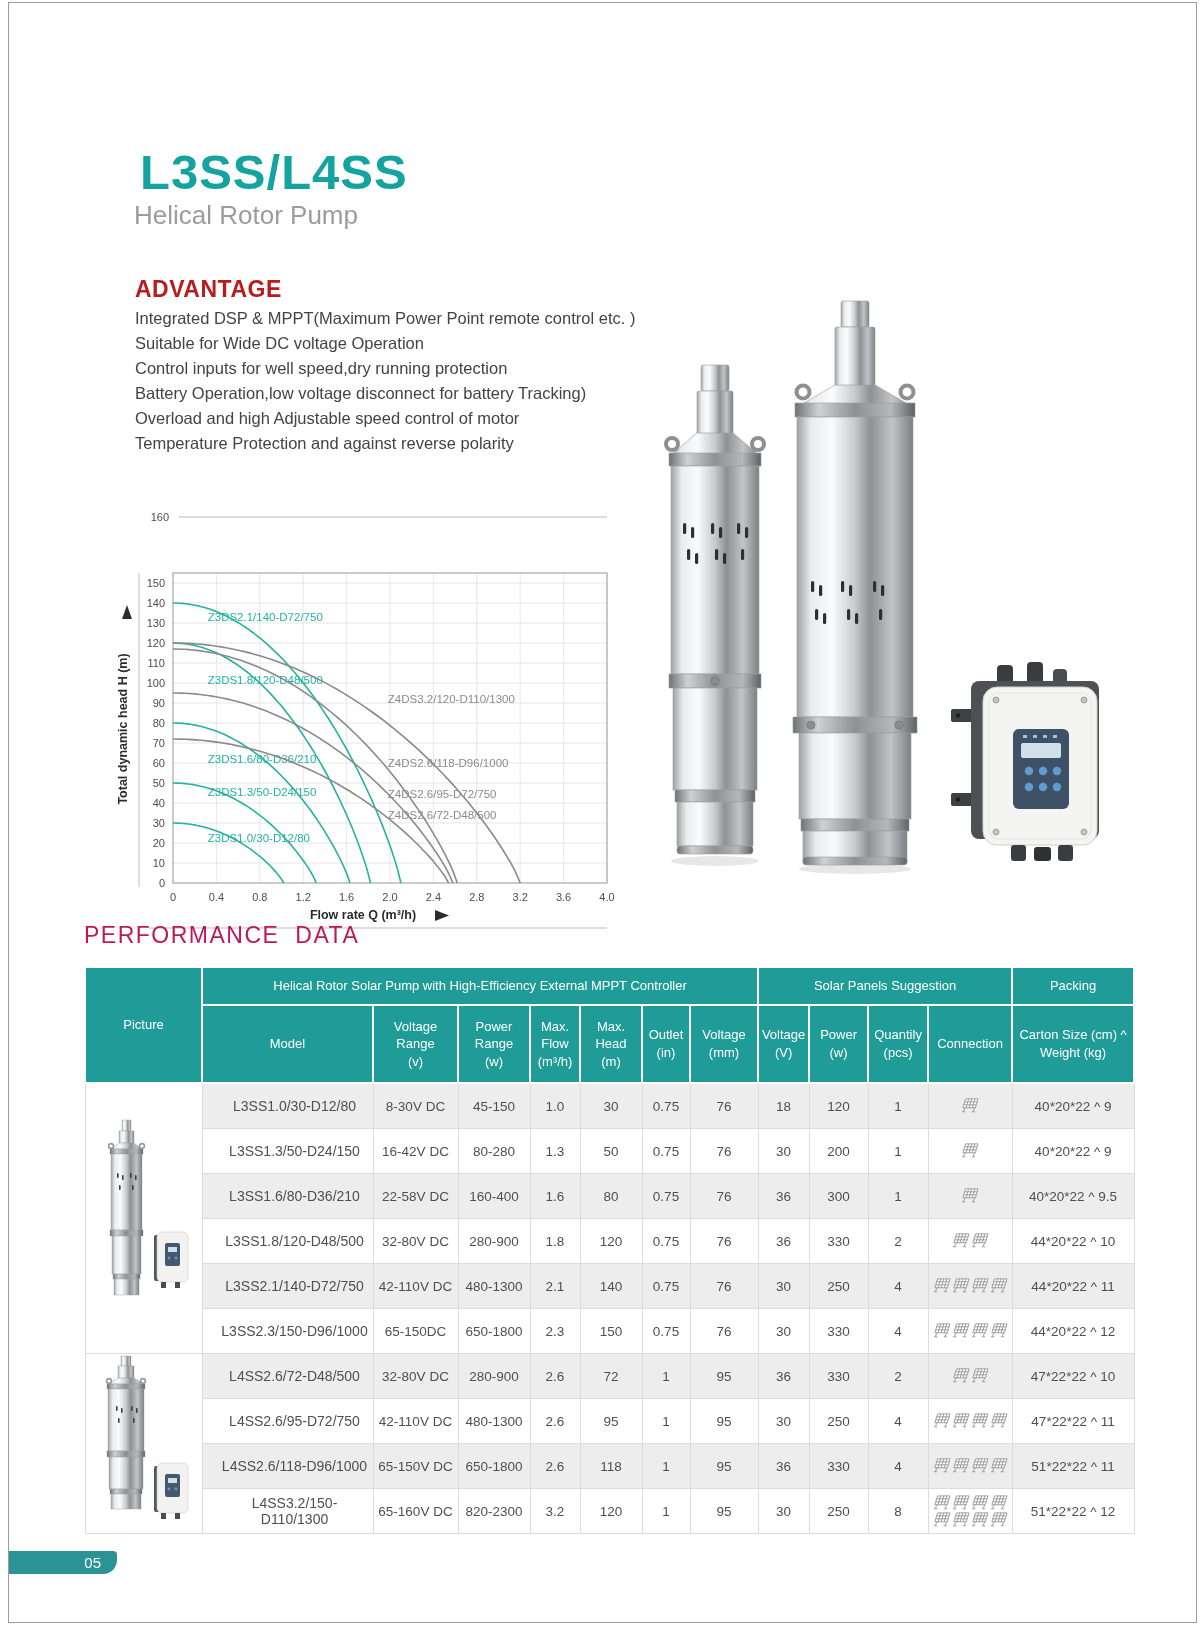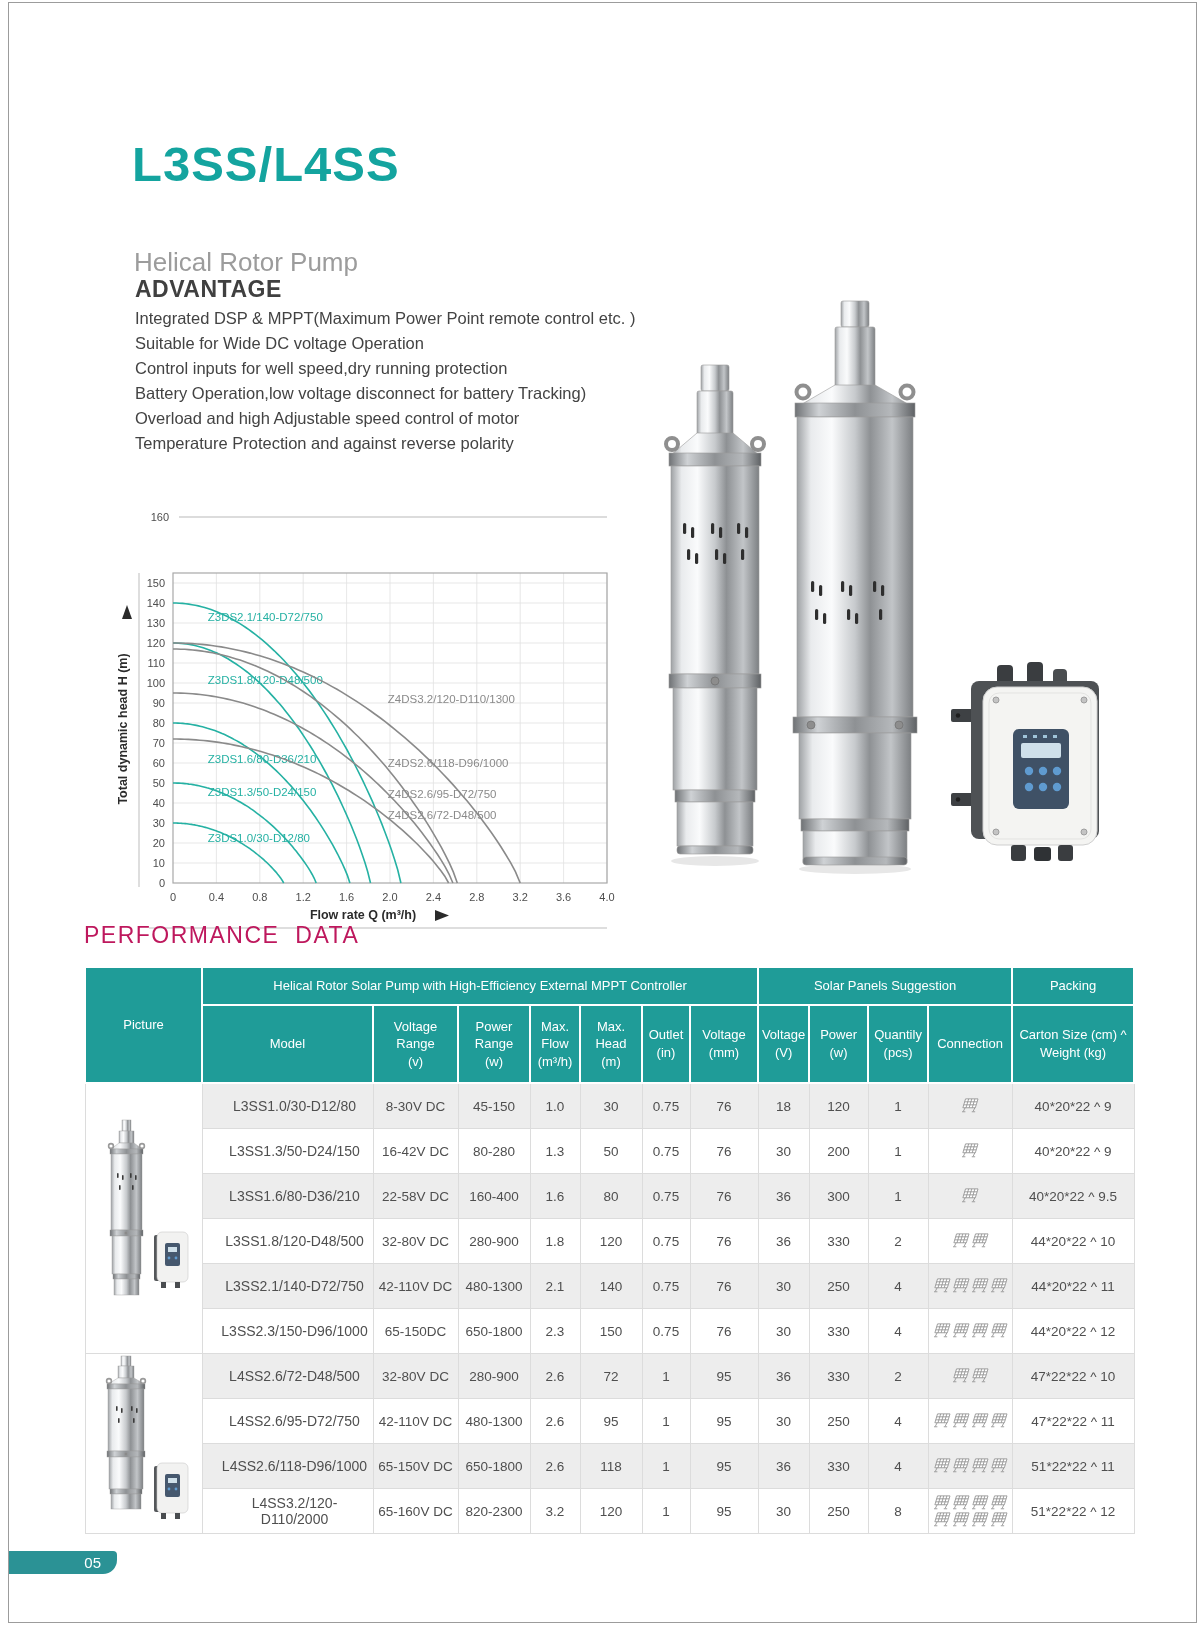--- a/index.html
+++ b/index.html
@@ -1,24 +1,24 @@
 <!DOCTYPE html>
 <html><head>
 <meta charset="utf-8">
 <style>
   html,body{margin:0;padding:0;}
   body{width:1200px;height:1628px;position:relative;background:#fff;
        font-family:"Liberation Sans", sans-serif;overflow:hidden;}
   .frame{position:absolute;left:8px;top:2px;right:3px;bottom:5px;
          border:1px solid #9c9c9c;pointer-events:none;}
   .title{position:absolute;left:132px;top:136px;font-size:49px;font-weight:bold;
-         color:#14a49f;letter-spacing:1px;margin:0;}
-  .subtitle{position:absolute;left:134px;top:200px;font-size:26px;color:#9c9c9c;margin-top:47px;}
+         color:#14a49f;letter-spacing:1px;margin:8px;}
+  .subtitle{position:absolute;left:134px;top:200px;font-size:26px;color:#9c9c9c;}
   .adv-heading{position:absolute;left:135px;top:276px;font-size:23px;font-weight:bold;
-         color:#404040;letter-spacing:.5px;}
+         color:#b91c1c;letter-spacing:.5px;}
   .adv-list{position:absolute;left:135px;top:306px;margin:0;padding:0;list-style:none;
          font-size:16.5px;color:#434343;}
   .adv-list li{line-height:25px;}
   .chart-wrap{position:absolute;left:115px;top:491px;width:510px;height:450px;}
   .chart-wrap svg{display:block;}
   text.tick{font-size:11px;fill:#4d4d4d;font-family:"Liberation Sans",sans-serif;}
   text.axis{font-size:12.5px;font-weight:bold;fill:#2b2b2b;font-family:"Liberation Sans",sans-serif;}
   text.clabel{font-size:11.5px;font-family:"Liberation Sans",sans-serif;}
   .hero{position:absolute;left:615px;top:285px;width:500px;height:590px;}
   .perf-heading{position:absolute;left:84px;top:922px;font-size:23px;color:#be185d;
@@ -852,21 +852,21 @@
                 <line x1="15.5" y1="11" x2="13.5" y2="15"></line>
                 <line x1="1" y1="15.5" x2="4.8" y2="15.5"></line>
                 <line x1="12" y1="15.5" x2="15.8" y2="15.5"></line>
               </g>
             </svg>
           </div>
         </td>
         <td>51*22*22 ^ 11</td>
       </tr>
       <tr class="even">
-        <td class="model">L4SS3.2/120-D110/2000</td>
+        <td class="model">L4SS3.2/150-D110/1300</td>
         <td>65-160V DC</td>
         <td>820-2300</td>
         <td>3.2</td>
         <td>120</td>
         <td>1</td>
         <td>95</td>
         <td>30</td>
         <td>250</td>
         <td>8</td>
         <td>

